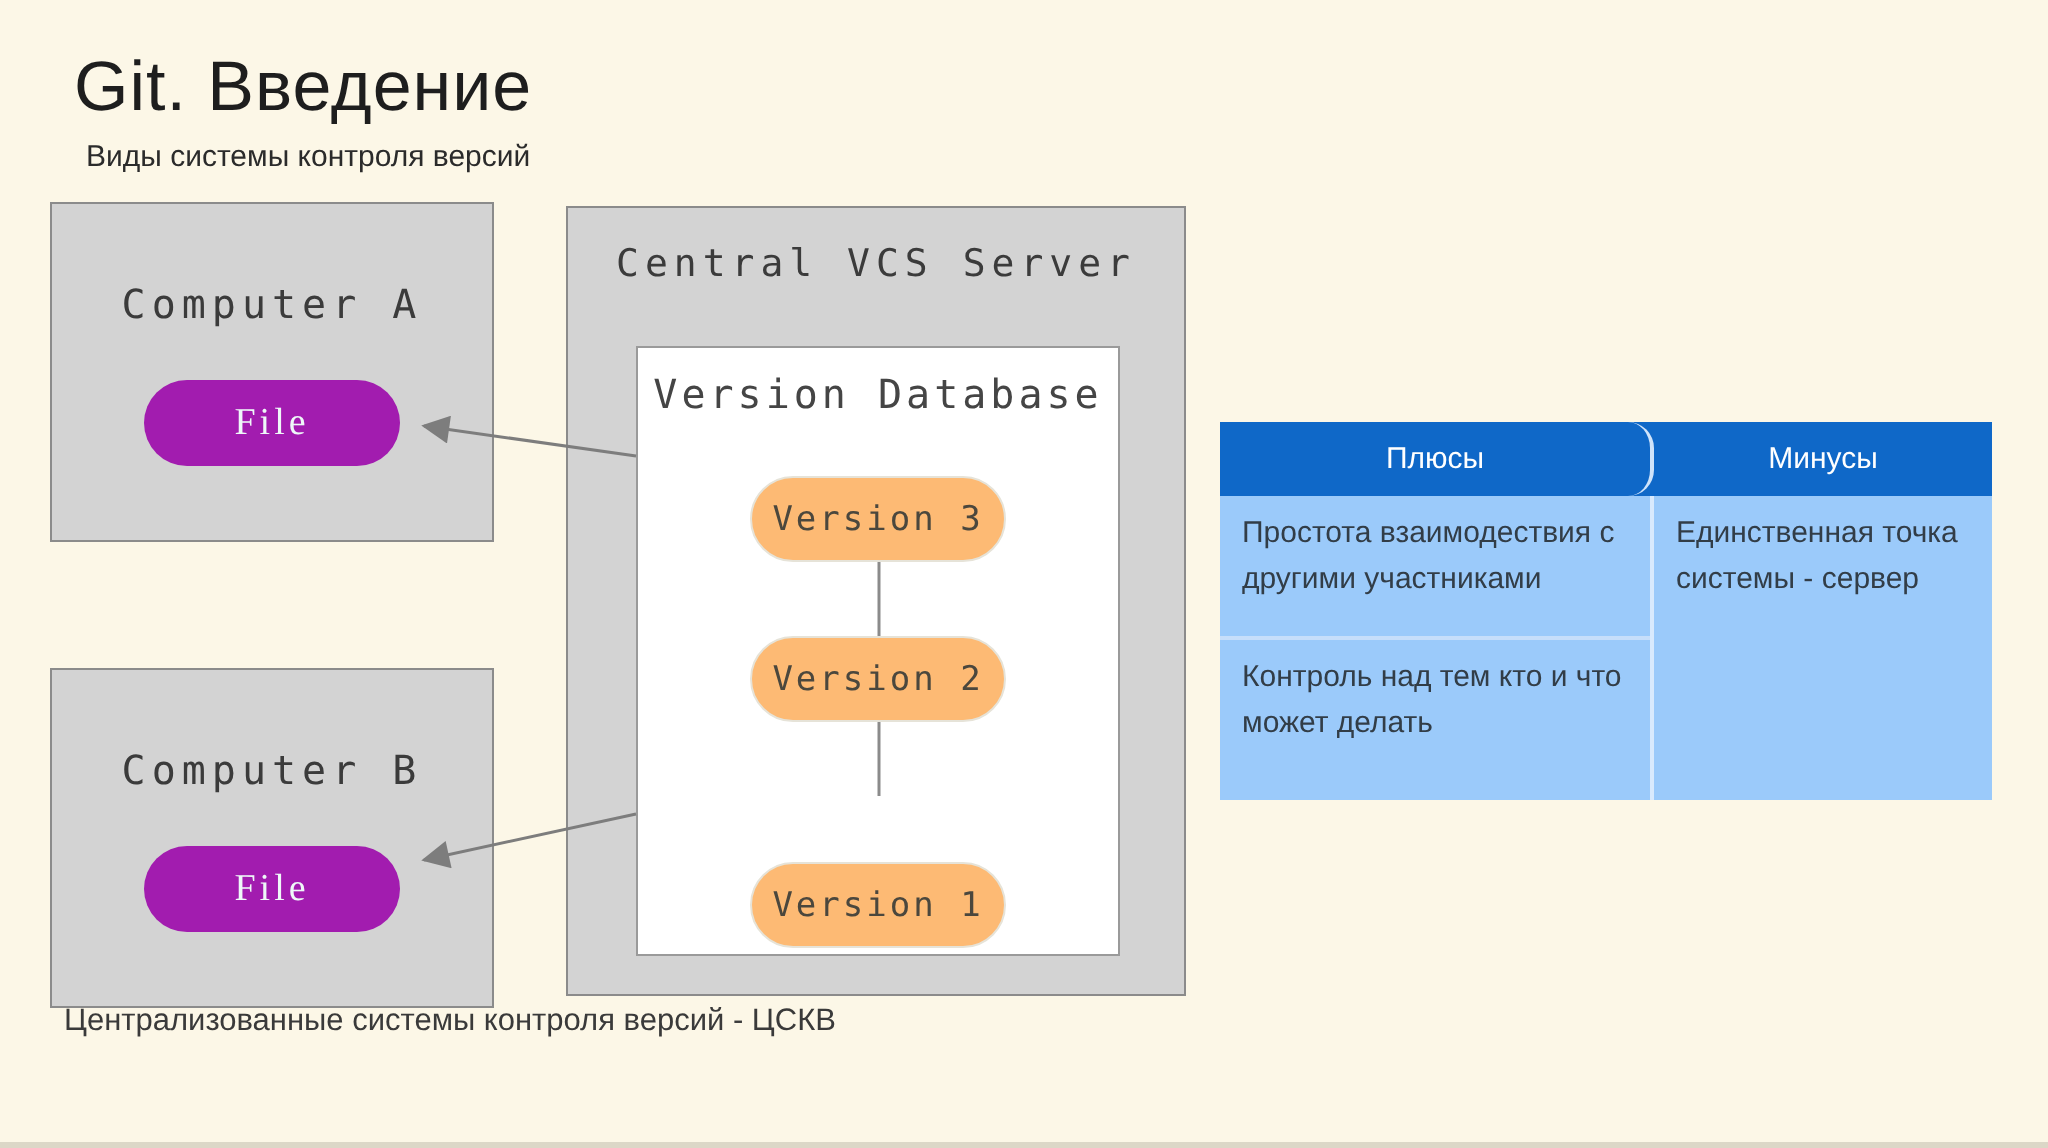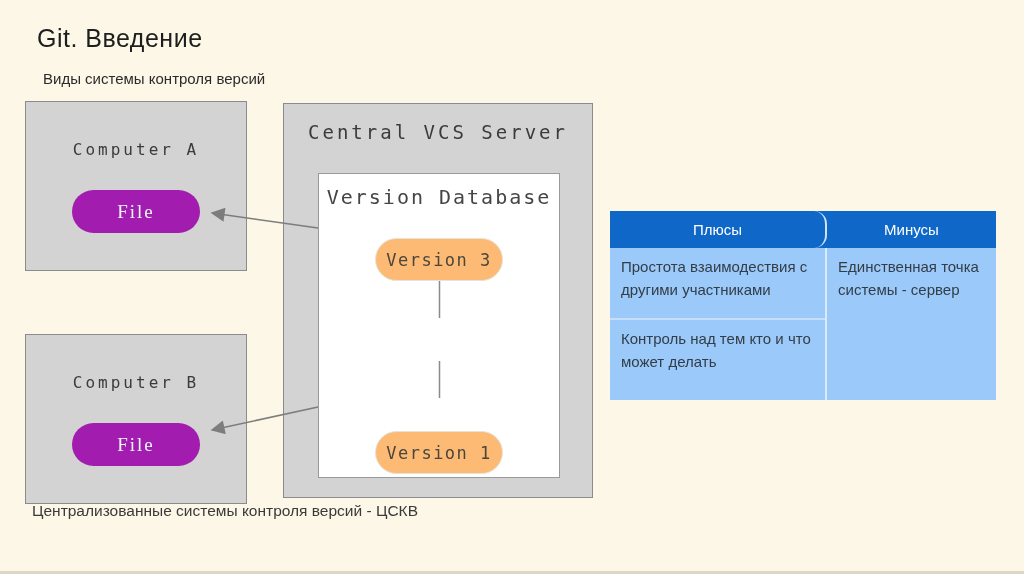--- a/index.html
+++ b/index.html
@@ -7,42 +7,42 @@
     position:relative; width:1024px; height:574px;
     background:#fcf7e7; overflow:hidden;
     font-family:"Liberation Sans", sans-serif;
   }
   .slide-bottom-edge {
     position:absolute; left:0; bottom:0; width:1024px; height:3px;
     background:#dcd7c7;
   }
   .title {
     position:absolute; left:37px; top:24px;
-    font-size:25px; color:#1e1e1e; letter-spacing:0.5px;
+    font-size:35px; color:#1e1e1e; letter-spacing:0.5px;
   }
   .subtitle {
     position:absolute; left:43px; top:70px;
     font-size:15px; color:#2b2b2b;
   }
   .caption {
     position:absolute; left:32px; top:502px;
     font-size:15.5px; color:#3a3a3a;
   }
   .gbox {
     position:absolute; background:#d3d3d3; border:1px solid #8b8b8b;
     box-sizing:border-box;
   }
   .computer-a { left:25px; top:101px; width:222px; height:170px; }
   .computer-b { left:25px; top:334px; width:222px; height:170px; }
   .server     { left:283px; top:103px; width:310px; height:395px; }
   .mono-label {
     position:absolute; width:100%; text-align:center;
     font-family:"DejaVu Sans Mono", monospace; color:#3b3b3b;
   }
-  .computer-label { top:38px; font-size:16px; letter-spacing:3px; }
+  .computer-label { top:38px; font-size:20px; letter-spacing:3px; }
   .server-label   { top:17px; font-size:19px; letter-spacing:3px; }
   .db-label       { top:11px; font-size:20px; letter-spacing:2px; color:#454545; }
   .file-pill {
     position:absolute; left:46px; top:88px; width:128px; height:43px;
     background:#a21caf; border-radius:22px;
     display:flex; align-items:center; justify-content:center;
     color:#eef8f8; font-family:Liberation Serif, serif;
     font-size:19px; letter-spacing:2px;
   }
   .version-db {
@@ -101,20 +101,21 @@
   <div class="gbox computer-b">
     <div class="mono-label computer-label">Computer B</div>
     <div class="file-pill">File</div>
   </div>
 
   <div class="gbox server">
     <div class="mono-label server-label">Central VCS Server</div>
     <div class="version-db">
       <div class="mono-label db-label">Version Database</div>
       <div class="version-pill v3">Version 3</div>
+      <div class="version-pill v2">Version 2</div>
       <div class="version-pill v1">Version 1</div>
     </div>
   </div>
 
   <svg class="overlay-svg" viewBox="0 0 1024 574" xmlns="http://www.w3.org/2000/svg">
     <defs>
       <marker id="arrowhead" markerUnits="userSpaceOnUse" markerWidth="18" markerHeight="14" viewBox="0 0 10 10" refX="9" refY="5" orient="auto">
         <path d="M0,0 L10,5 L0,10 z" fill="#7d7d7d"></path>
       </marker>
     </defs>

